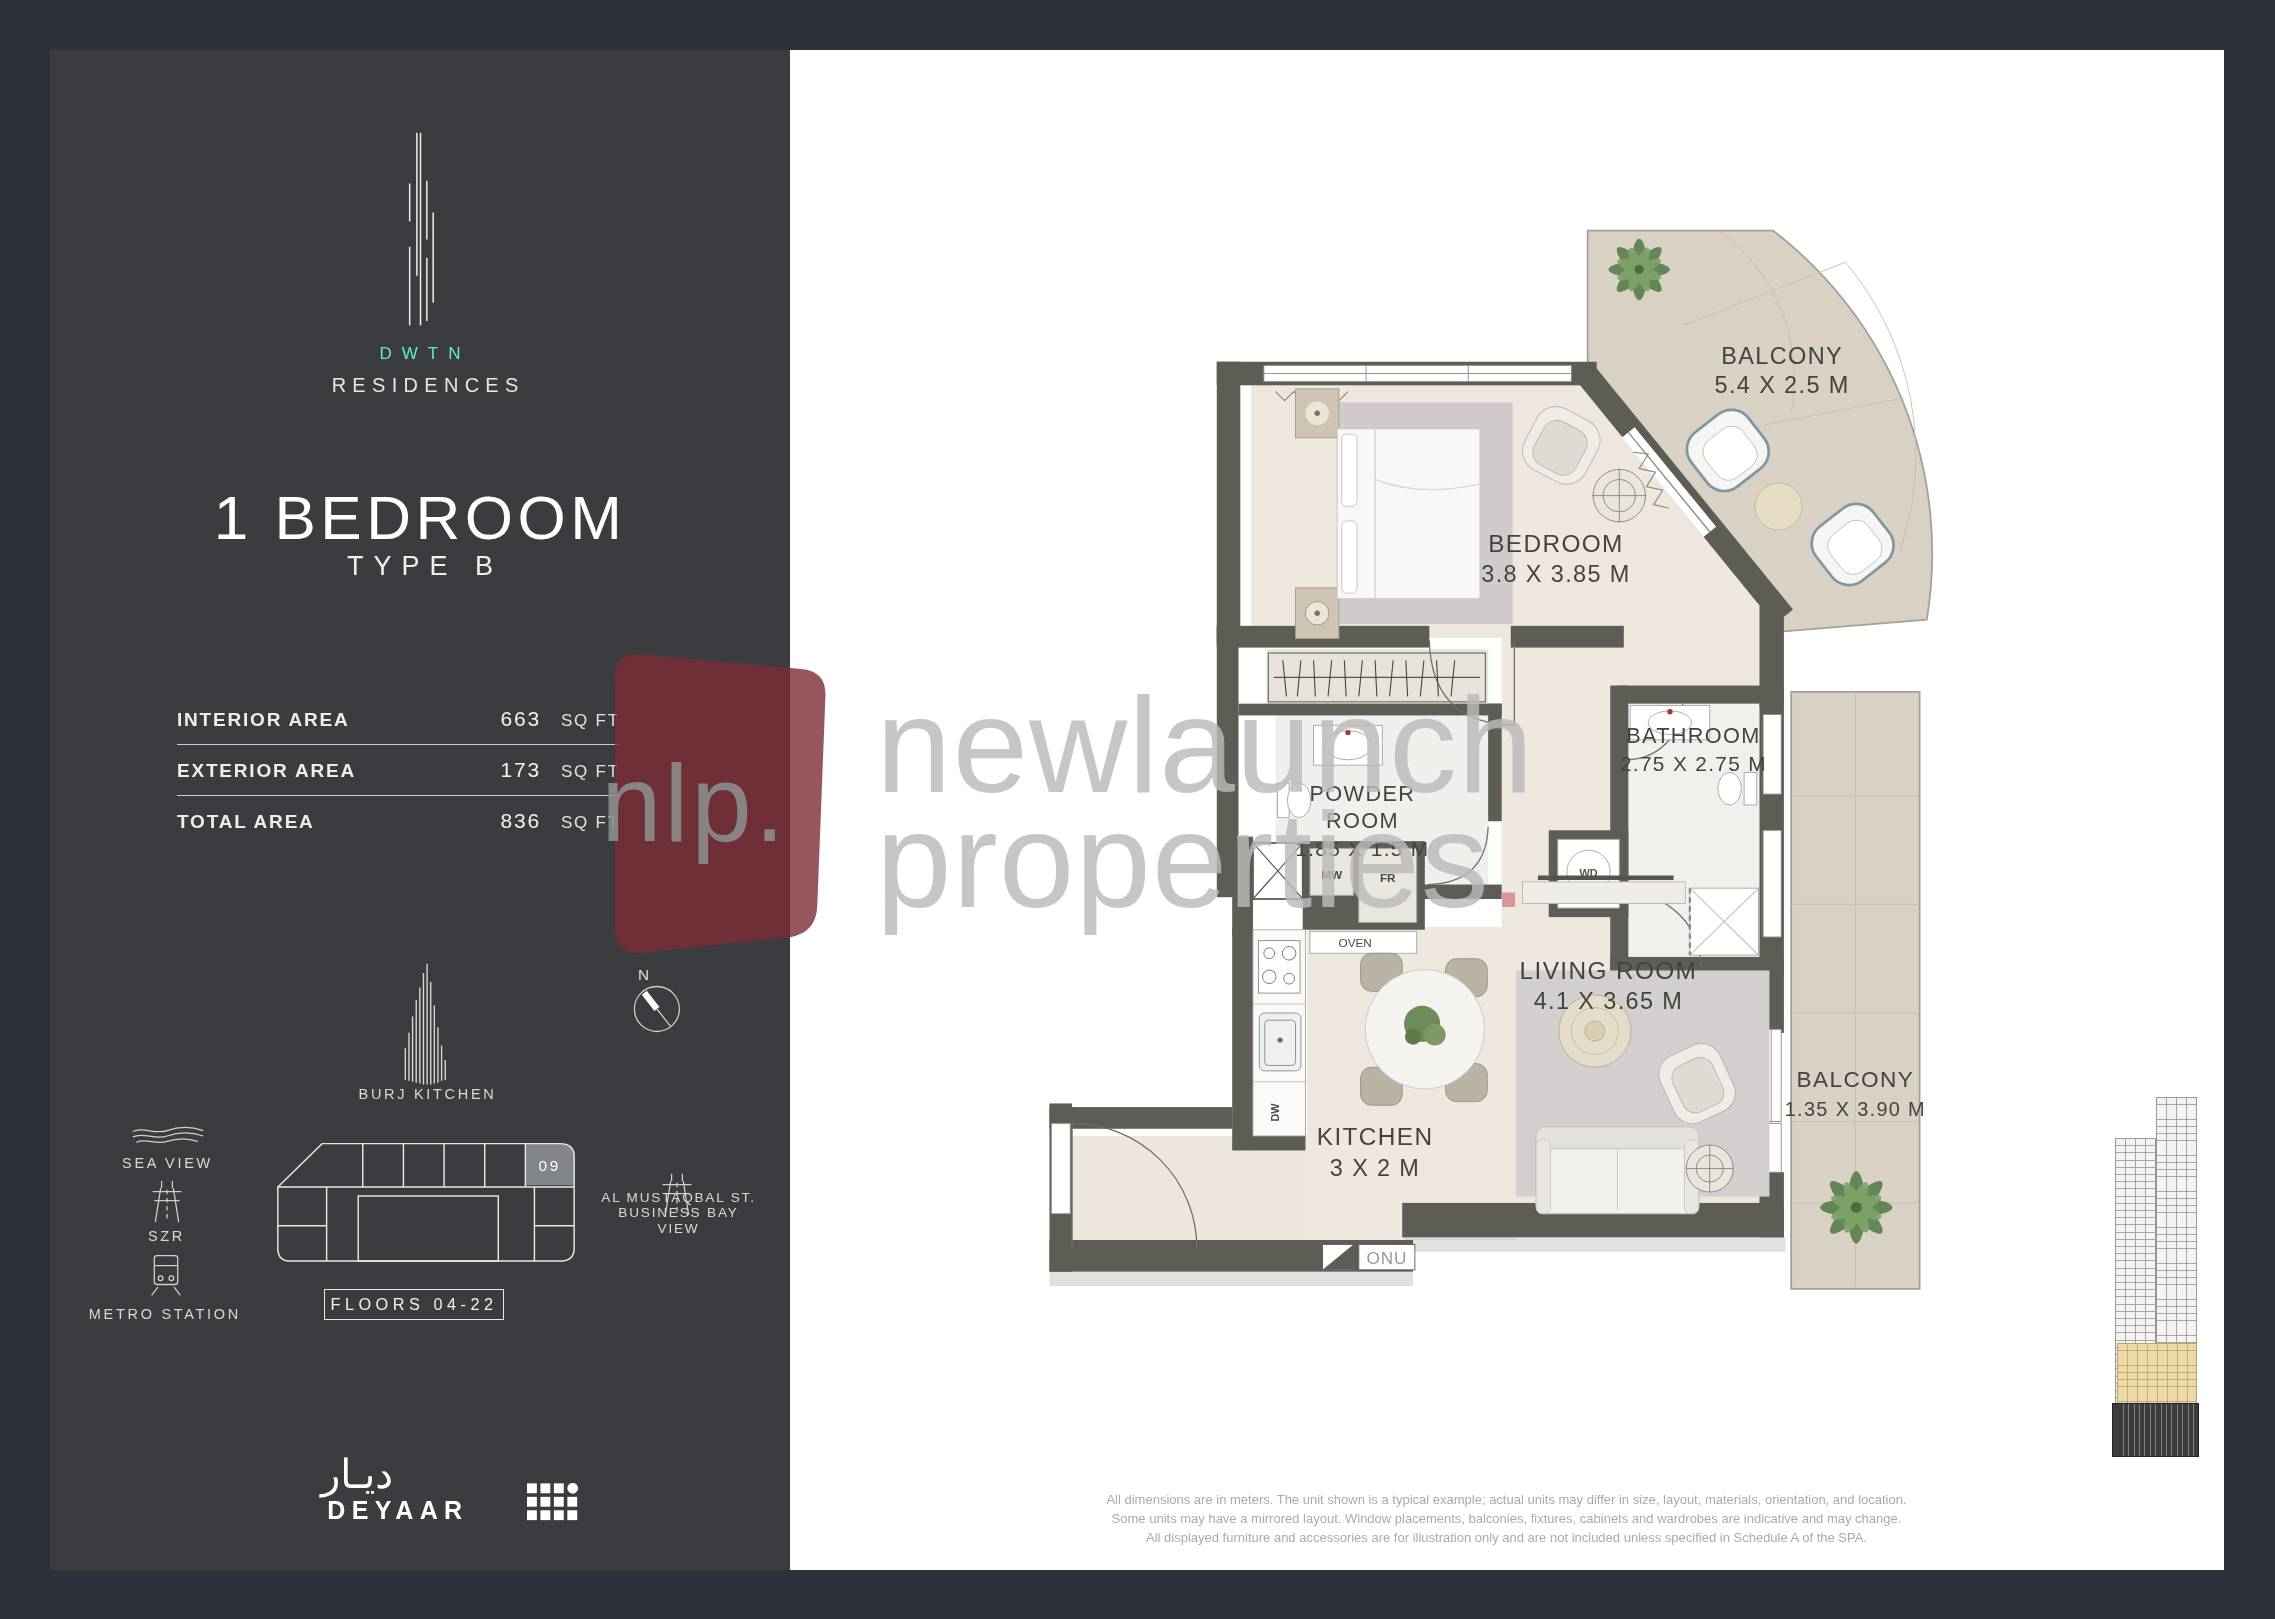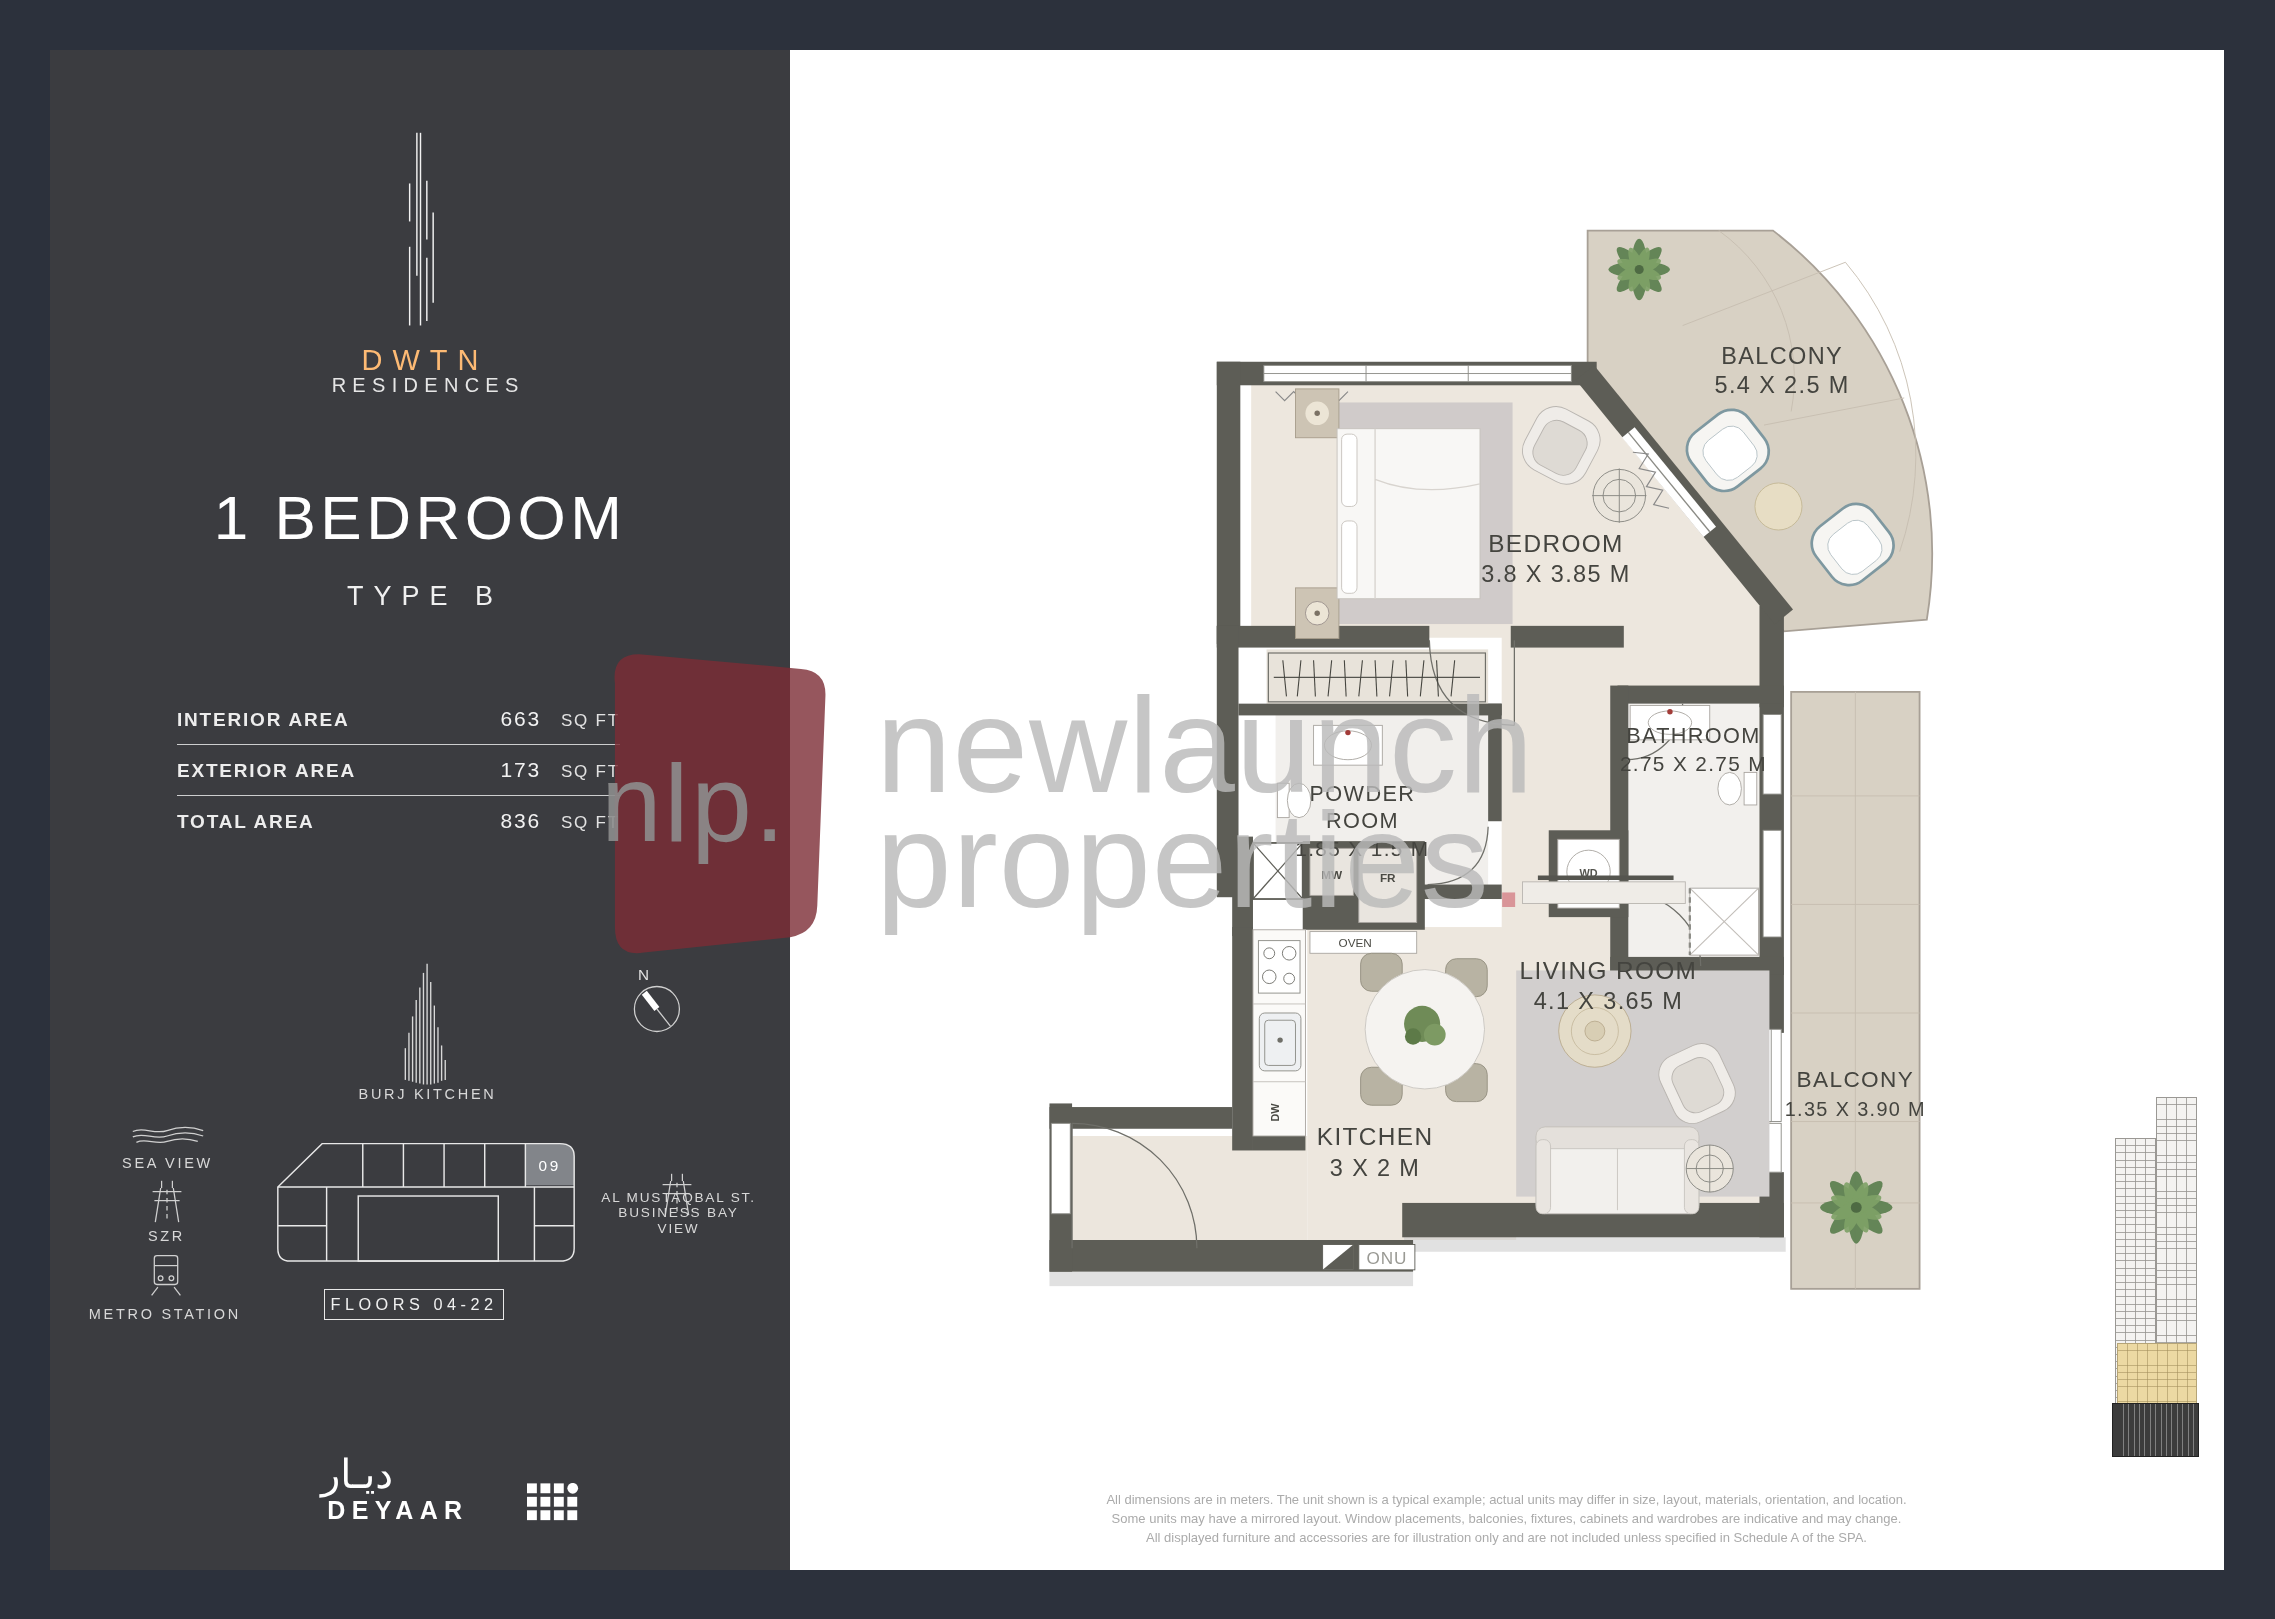--- a/index.html
+++ b/index.html
@@ -4,25 +4,25 @@
 <style>
   * { margin:0; padding:0; box-sizing:border-box; }
   body { font-family:"Liberation Sans", sans-serif; background:#2c313c; }
   #canvas { position:relative; width:2276px; height:1619px; background:#2c313c; overflow:hidden; }
 
   
   #panel { position:absolute; left:50px; top:50px; width:740px; height:1520px; background:#3b3c40; color:#e8e8e8; }
   .abs { position:absolute; }
   .ctr { text-align:center; }
 
-  .brand-line1 { left:0; right:0; top:294px; font-size:29px; letter-spacing:10px; color:#fdba74; text-indent:10px; }
+  .brand-line1 { left:0; right:0; top:294px; font-size:17px; letter-spacing:10px; color:#5eead4; text-indent:10px; }
   .brand-line2 { left:0; right:0; top:324px; font-size:20px; letter-spacing:6.3px; color:#e6e6e6; text-indent:6.3px;padding-left:10px; }
 
   .unit-title { left:0; right:0; top:432px; font-size:62px; font-weight:300; letter-spacing:4.5px; color:#ffffff; }
-  .unit-subtitle { left:0; right:0; top:531px; font-size:27px; font-weight:300; letter-spacing:10px; color:#f0f0f0; text-indent:10px; }
+  .unit-subtitle { left:0; right:0; top:501px; font-size:27px; font-weight:300; letter-spacing:10px; color:#f0f0f0; text-indent:10px; }
 
   #area-table { left:127px; top:644px; width:443px; }
   .area-row { display:flex; align-items:baseline; justify-content:space-between; height:51px; padding-top:12.7px; }
   .area-row.sep { border-bottom:0.9px solid rgba(255,255,255,.75); }
   .area-label { font-size:19px; letter-spacing:1.8px; color:#ededed; font-weight:700; }
   .area-val { font-size:21px; letter-spacing:1.8px; color:#f2f2f2; }
   .area-unit { font-size:17px; letter-spacing:1.8px; color:#e2e2e2; margin-left:20px; }
 
   .small-label { font-size:14.5px; letter-spacing:2.7px; color:#d8d8d8; font-weight:300; }
 

